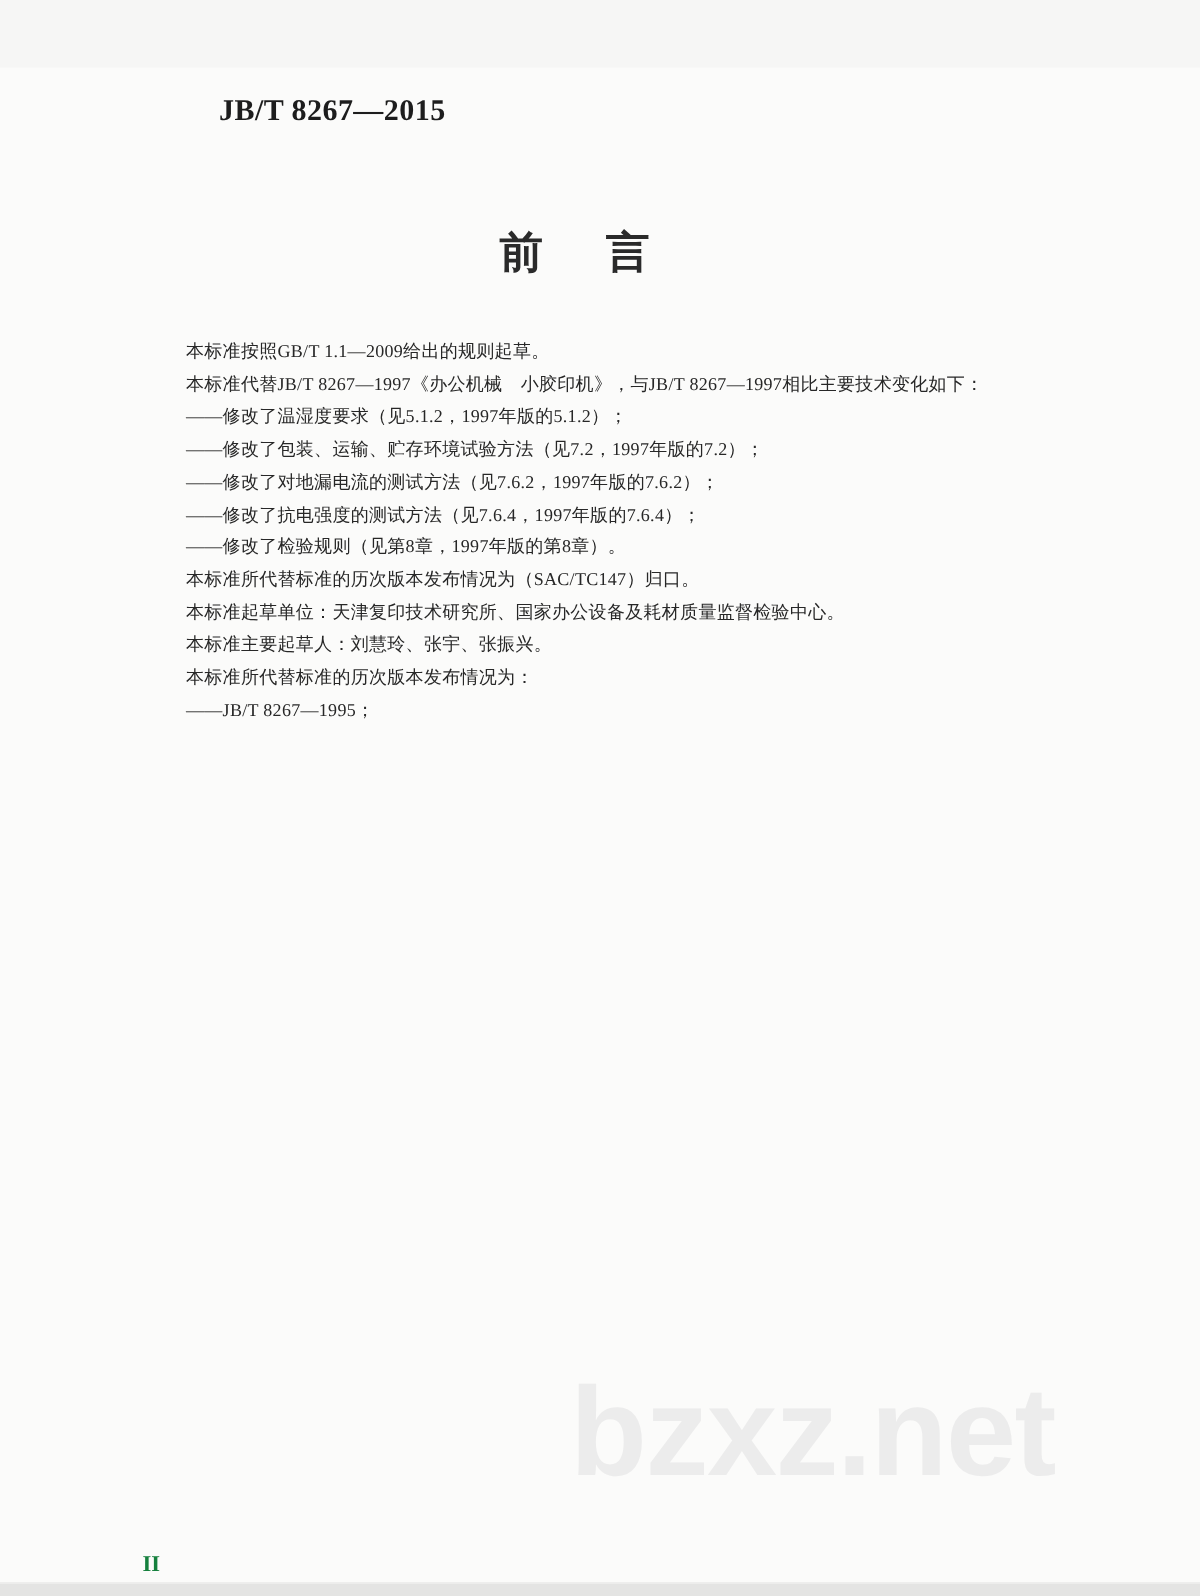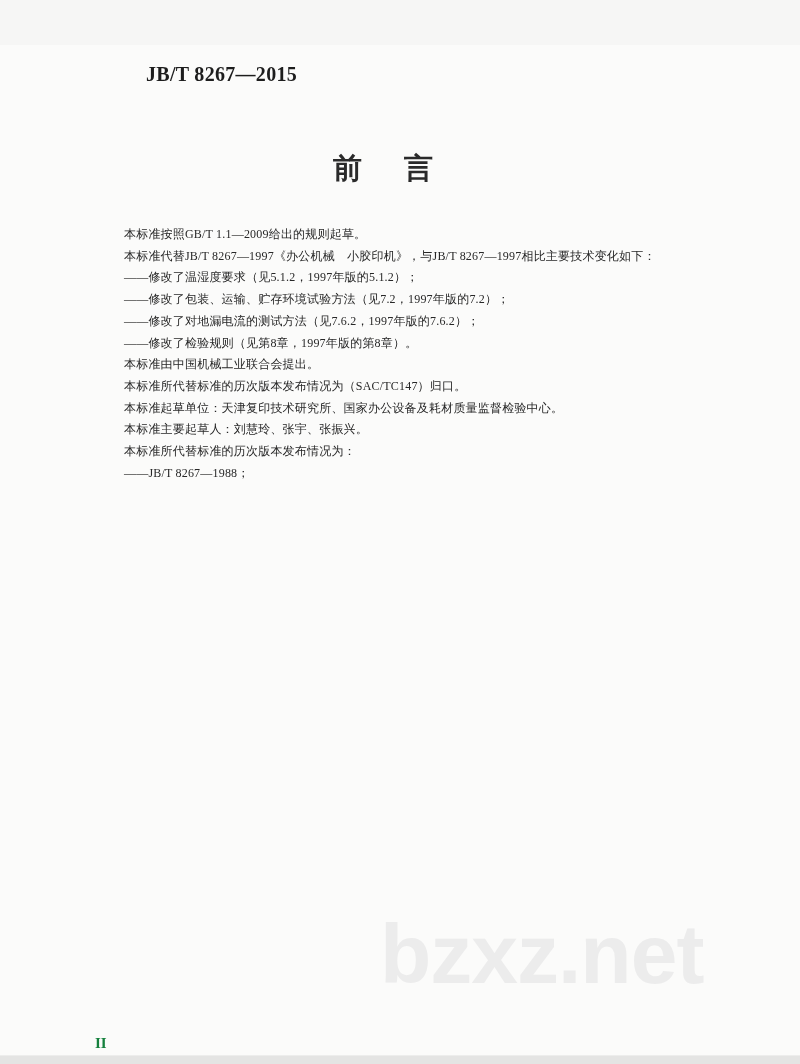--- a/index.html
+++ b/index.html
@@ -111,27 +111,27 @@
   <div class="doc-title">
     <span class="title-char-1">前</span><span>言</span>
   </div>
 
   <div class="foreword-body">
     <div class="foreword-line">本标准按照GB/T 1.1—2009给出的规则起草。</div>
     <div class="foreword-line">本标准代替JB/T 8267—1997《办公机械　小胶印机》，与JB/T 8267—1997相比主要技术变化如下：</div>
     <div class="foreword-line">——修改了温湿度要求（见5.1.2，1997年版的5.1.2）；</div>
     <div class="foreword-line">——修改了包装、运输、贮存环境试验方法（见7.2，1997年版的7.2）；</div>
     <div class="foreword-line">——修改了对地漏电流的测试方法（见7.6.2，1997年版的7.6.2）；</div>
+    <div class="foreword-line">——修改了抗电强度的测试方法（见7.6.4，1997年版的7.6.4）；</div>
     <div class="foreword-line">——修改了检验规则（见第8章，1997年版的第8章）。</div>
-    <div class="foreword-line">本标准由中国机械工业联合会提出。</div>
     <div class="foreword-line">本标准所代替标准的历次版本发布情况为（SAC/TC147）归口。</div>
     <div class="foreword-line">本标准起草单位：天津复印技术研究所、国家办公设备及耗材质量监督检验中心。</div>
     <div class="foreword-line">本标准主要起草人：刘慧玲、张宇、张振兴。</div>
     <div class="foreword-line">本标准所代替标准的历次版本发布情况为：</div>
-    <div class="foreword-line">——JB/T 8267—1988；</div>
+    <div class="foreword-line">——JB/T 8267—1995；</div>
   </div>
 
   <div class="watermark">bzxz.net</div>
 
   <div class="page-number">II</div>
 
   <div class="bottom-strip"></div>
 
 </div>
 

